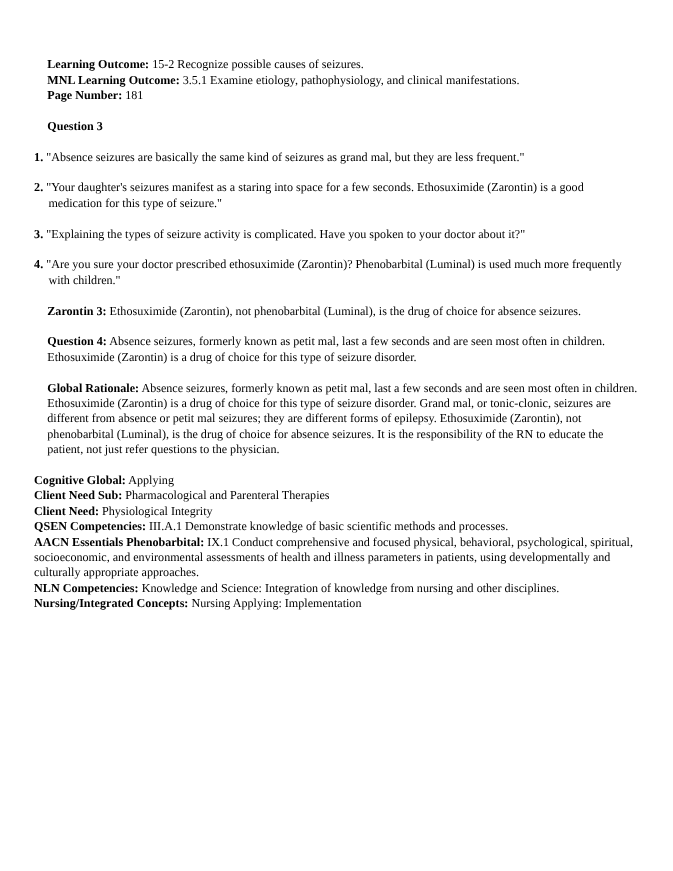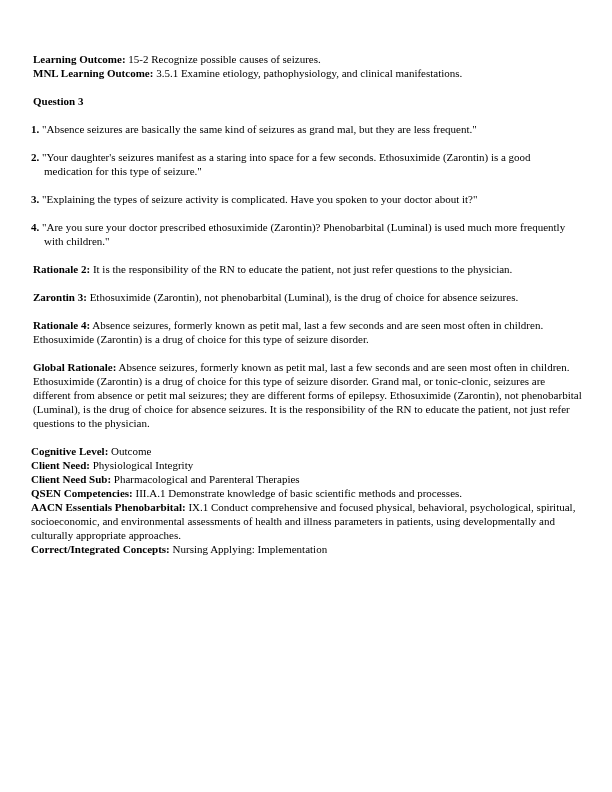--- a/index.html
+++ b/index.html
@@ -9,55 +9,56 @@
     height: 792px;
     background: #ffffff;
     color: #000000;
     padding: 52px 30px 0 31px;
     font-family: "Liberation Serif", serif;
     font-size: 11px;
     line-height: 14px;
     overflow: hidden;
   }
   p { margin: 0; }
-  .blk { margin: 0 0 14px 2px; }
+  .blk { margin: 0 0 14px 12px; }
   .b { font-weight: bold; }
   .opt { margin: 0 0 14px 0; padding-left: 13px; text-indent: -13px; }
 </style>
 </head>
 <body>
 
 <div class="page">
 
   <section class="blk">
     <p><span class="b">Learning Outcome:</span> <span>15-2 Recognize possible causes of seizures.</span></p>
     <p><span class="b">MNL Learning Outcome:</span> <span>3.5.1 Examine etiology, pathophysiology, and clinical manifestations.</span></p>
+    <p><span class="b">Page Number:</span> <span>181</span></p>
   </section>
 
   <section class="blk">
     <p class="b">Question 3</p>
   </section>
 
 
   <section>
     <p class="opt"><span class="b">1.</span> <span>"Absence seizures are basically the same kind of seizures as grand mal, but they are less frequent."</span></p>
     <p class="opt"><span class="b">2.</span> <span>"Your daughter's seizures manifest as a staring into space for a few seconds. Ethosuximide (Zarontin) is a good medication for this type of seizure."</span></p>
     <p class="opt"><span class="b">3.</span> <span>"Explaining the types of seizure activity is complicated. Have you spoken to your doctor about it?"</span></p>
     <p class="opt"><span class="b">4.</span> <span>"Are you sure your doctor prescribed ethosuximide (Zarontin)? Phenobarbital (Luminal) is used much more frequently with children."</span></p>
   </section>
 
 
-  <p class="blk"><span class="b">Rationale 2:</span> <span>It is the responsibility of the RN to educate the patient, not just refer questions to the physician.</span></p>
   <p class="blk"><span class="b">Zarontin 3:</span> <span>Ethosuximide (Zarontin), not phenobarbital (Luminal), is the drug of choice for absence seizures.</span></p>
-  <p class="blk"><span class="b">Rationale 4:</span> <span>Absence seizures, formerly known as petit mal, last a few seconds and are seen most often in children. Ethosuximide (Zarontin) is a drug of choice for this type of seizure disorder.</span></p>
+  <p class="blk"><span class="b">Question 4:</span> <span>Absence seizures, formerly known as petit mal, last a few seconds and are seen most often in children. Ethosuximide (Zarontin) is a drug of choice for this type of seizure disorder.</span></p>
 
   <p class="blk"><span class="b">Global Rationale:</span> <span>Absence seizures, formerly known as petit mal, last a few seconds and are seen most often in children. Ethosuximide (Zarontin) is a drug of choice for this type of seizure disorder. Grand mal, or tonic-clonic, seizures are different from absence or petit mal seizures; they are different forms of epilepsy. Ethosuximide (Zarontin), not phenobarbital (Luminal), is the drug of choice for absence seizures. It is the responsibility of the RN to educate the patient, not just refer questions to the physician.</span></p>
 
   <section>
-    <p><span class="b">Cognitive Level:</span> <span>Outcome</span></p>
+    <p><span class="b">Cognitive Global:</span> <span>Applying</span></p>
+    <p><span class="b">Client Need Sub:</span> <span>Pharmacological and Parenteral Therapies</span></p>
     <p><span class="b">Client Need:</span> <span>Physiological Integrity</span></p>
-    <p><span class="b">Client Need Sub:</span> <span>Pharmacological and Parenteral Therapies</span></p>
     <p><span class="b">QSEN Competencies:</span> <span>III.A.1 Demonstrate knowledge of basic scientific methods and processes.</span></p>
     <p><span class="b">AACN Essentials Phenobarbital:</span> <span>IX.1 Conduct comprehensive and focused physical, behavioral, psychological, spiritual, socioeconomic, and environmental assessments of health and illness parameters in patients, using developmentally and culturally appropriate approaches.</span></p>
-    <p><span class="b">Correct/Integrated Concepts:</span> <span>Nursing Applying: Implementation</span></p>
+    <p><span class="b">NLN Competencies:</span> <span>Knowledge and Science: Integration of knowledge from nursing and other disciplines.</span></p>
+    <p><span class="b">Nursing/Integrated Concepts:</span> <span>Nursing Applying: Implementation</span></p>
   </section>
 
 </div>
 
 </body></html>

